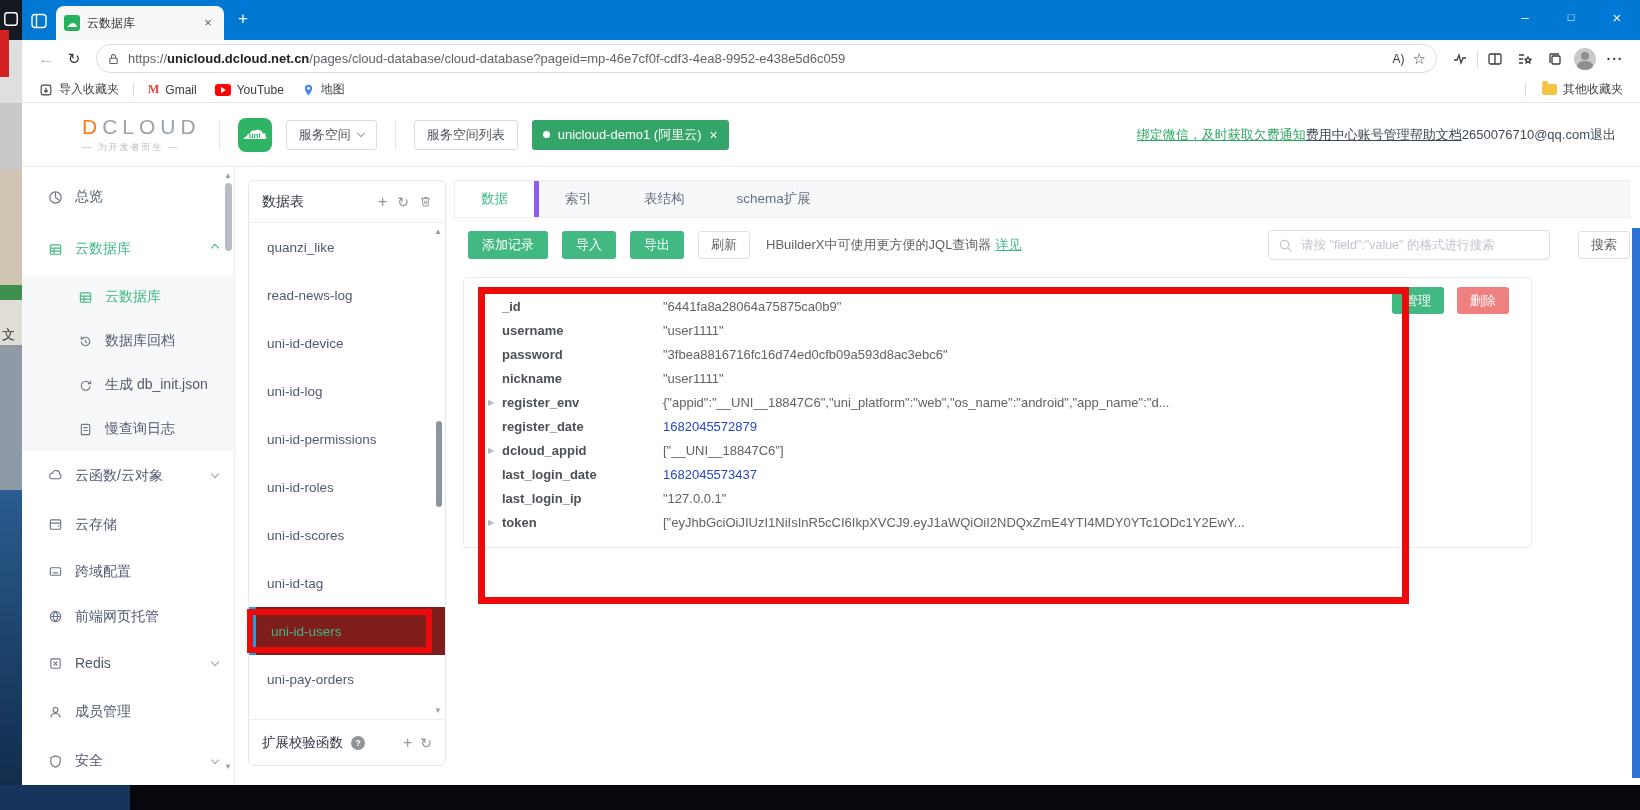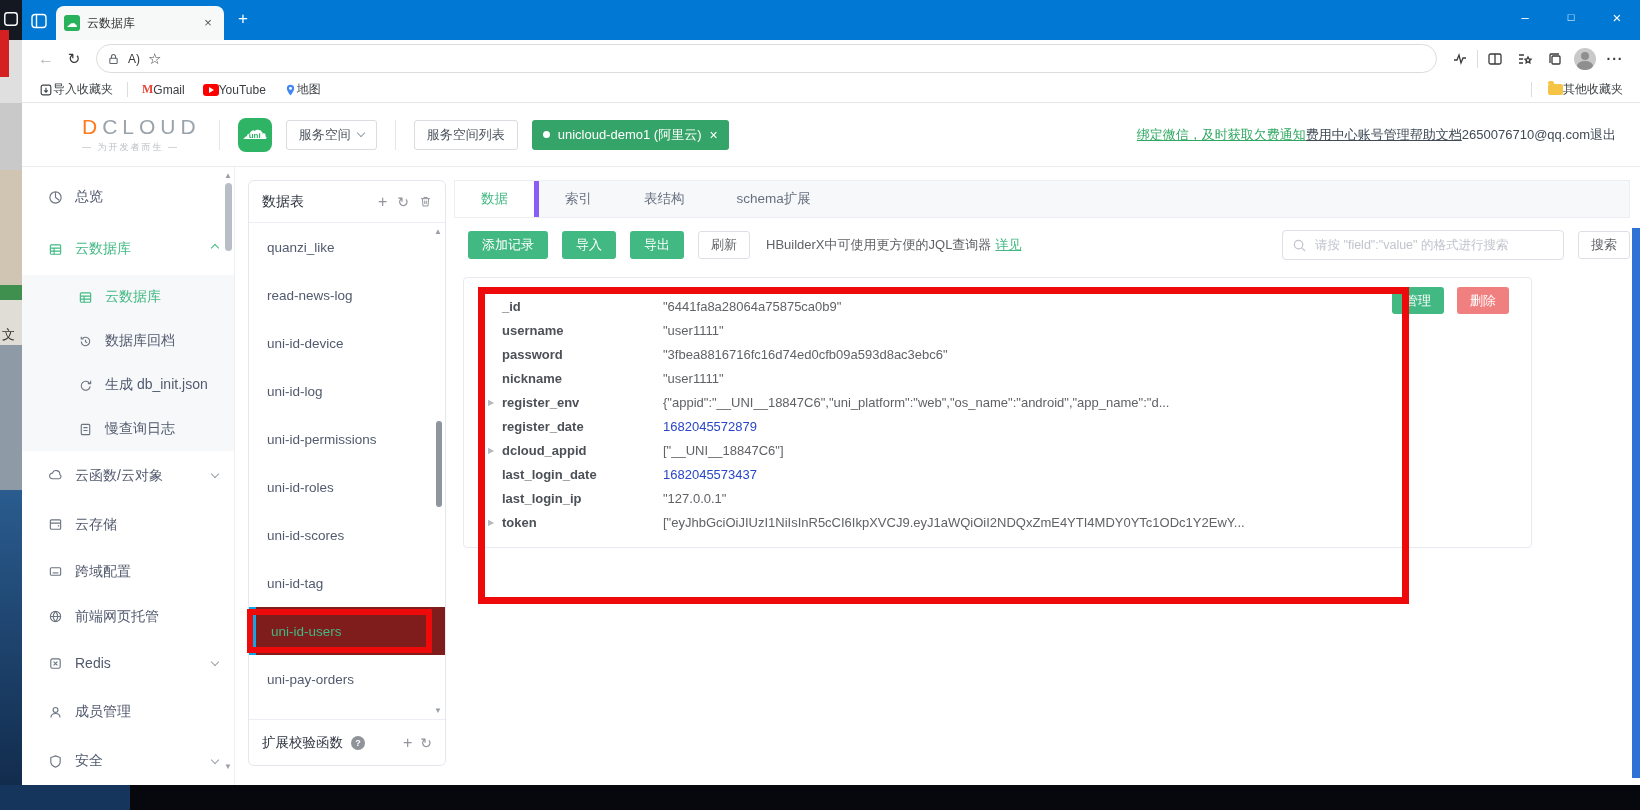--- a/index.html
+++ b/index.html
@@ -51,21 +51,21 @@
   .tool-ic{width:30px;height:28px;display:flex;align-items:center;justify-content:center;flex:none}
   .vdiv{width:1px;height:18px;background:#dadce0;margin:0 2px;flex:none}
   .avatar-ic{width:22px;height:22px;border-radius:50%;background:#c9c9c9;position:relative;overflow:hidden}
   .avatar-ic::before{content:"";position:absolute;left:7px;top:4px;width:8px;height:8px;border-radius:50%;background:#8f8f8f}
   .avatar-ic::after{content:"";position:absolute;left:3px;top:13px;width:16px;height:10px;border-radius:50%;background:#8f8f8f}
   .more-ic::before{content:"\00B7\00B7\00B7";font-weight:bold;letter-spacing:1px;color:#3a3a3a;font-size:14px}
 
   
   .bookmarksbar{left:22px;top:77px;width:1618px;height:26px;background:#fff;border-bottom:1px solid #e6e6e6;
     display:flex;align-items:center;padding:0 10px;gap:4px}
-  .bm{display:flex;align-items:center;padding:2px 7px;border-radius:4px;font-size:12px;color:#3c4043;white-space:nowrap}
+  .bm{display:flex;align-items:center;gap:6px;padding:2px 7px;border-radius:4px;font-size:12px;color:#3c4043;white-space:nowrap}
   .bm-sep{width:1px;height:15px;background:#dadce0;margin:0 3px}
   .gmail-m{color:#ea4335;font-weight:bold;font-size:12px;font-family:"Liberation Serif",serif}
   .yt-ic{width:16px;height:12px;background:#ff0000;border-radius:3px;position:relative}
   .yt-ic::before{content:"";position:absolute;left:6px;top:3px;border-left:5px solid #fff;border-top:3px solid transparent;border-bottom:3px solid transparent}
   .bm-right{margin-left:auto;display:flex;align-items:center;gap:6px}
   .folder-ic{width:15px;height:11px;background:#f6c445;border-radius:2px;position:relative}
   .folder-ic::before{content:"";position:absolute;left:0;top:-3px;width:6px;height:3px;background:#f6c445;border-radius:2px 2px 0 0}
 
   
   .siteheader{left:22px;top:103px;width:1618px;height:64px;background:#fff;border-bottom:1px solid #ececec;
@@ -143,21 +143,21 @@
   .wbtn{height:28px;border:1px solid #dcdfe6;border-radius:3px;background:#fff;color:#606266;font-size:13px;
     padding:0 12px;font-family:inherit;white-space:nowrap}
   .tip{margin-left:16px;color:#606266;font-size:13px;white-space:nowrap}
   .tip-link{color:#42b983;text-decoration:underline;margin-left:4px}
   .searchwrap{margin-left:auto;display:flex;align-items:center}
   .searchbox{width:282px;height:30px;border:1px solid #dcdfe6;border-radius:4px;position:relative;display:flex;align-items:center}
   .searchbox svg{position:absolute;left:9px;top:7px}
   .searchbox input{border:none;outline:none;width:100%;height:100%;padding-left:32px;font-size:12.5px;
     font-family:inherit;color:#606266;background:transparent}
   .searchbox input::placeholder{color:#c0c4cc}
-  .sbtn{margin-left:14px;width:52px}
+  .sbtn{margin-left:28px;width:52px}
 
   
   .record-wrap{margin-top:18px;margin-left:9px;width:1069px;height:271px;border:1px solid #e7eaf0;border-radius:4px;
     background:#fff;position:relative;padding:16px 0 0 24px}
   .rec-row{height:24px;display:flex;align-items:center}
   .rec-arrow{width:14px;flex:none;color:#b4b9c2;font-size:8px}
   .rec-arrow.on::before{content:"\25B6"}
   .rec-key{width:161px;flex:none;font-weight:bold;color:#4c5057;font-size:13px}
   .rec-val{color:#606266;font-size:13px;white-space:nowrap;overflow:hidden}
   .rec-val.num{color:#2a46c8}
@@ -197,20 +197,21 @@
   </div>
 
   <div class="addressbar abs">
     <span class="nav-ic back-ic"></span>
     <span class="nav-ic reload-ic"></span>
     <div class="url-pill">
       <svg width="13" height="14" viewBox="0 0 16 16" fill="none" stroke="#5f6368" stroke-width="1.3">
         <rect x="3.5" y="7" width="9" height="6.5" rx="1"></rect>
           <path d="M5.5 7V5a2.5 2.5 0 0 1 5 0v2"></path>
       </svg>
+      <span class="url-text"><span>https://</span><span class="dom">unicloud.dcloud.net.cn</span><span>/pages/cloud-database/cloud-database?pageid=mp-46e7cf0f-cdf3-4ea8-9952-e438e5d6c059</span></span>
       <span class="pill-ic aloud-ic"></span>
       <span class="pill-ic star-ic"></span>
     </div>
     <span class="tool-ic">
       <svg width="16" height="16" viewBox="0 0 16 16" fill="none" stroke="#3a3a3a" stroke-width="1.3">
           <path d="M2 9h3l2-5 2 8 2-5h3"></path>
         </svg>
     </span>
     <span class="vdiv"></span>
     <span class="tool-ic">

